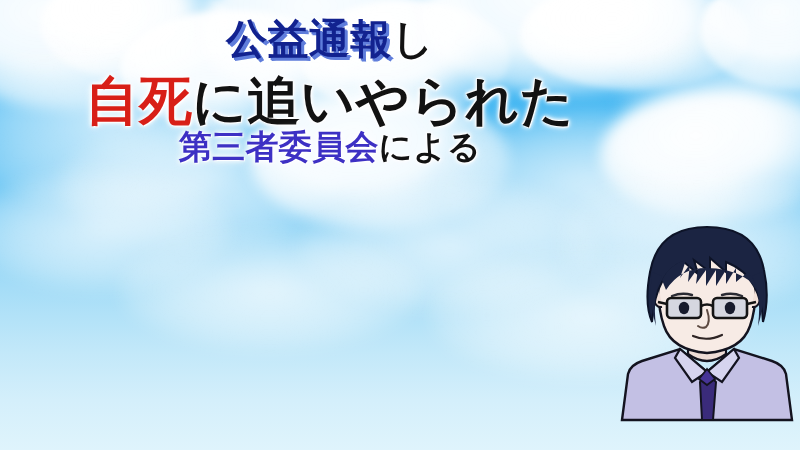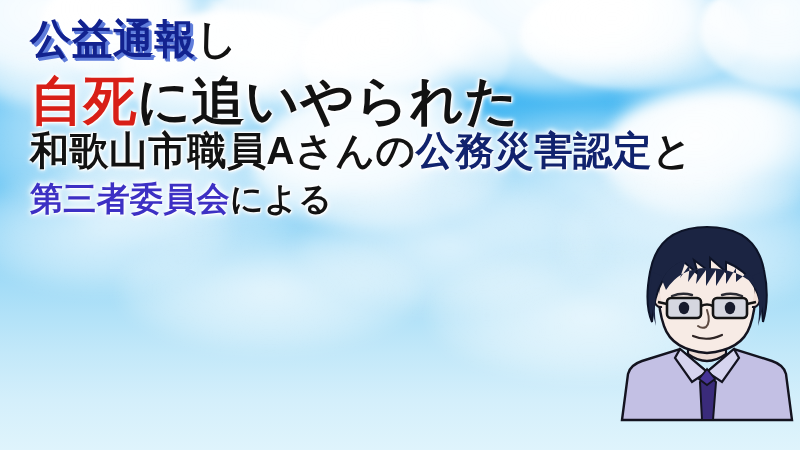--- a/index.html
+++ b/index.html
@@ -60,20 +60,21 @@
     left: 30px;
     top: 18px;
     width: 600px;
     z-index: 5;
   }
   .line {
     font-weight: bold;
     white-space: nowrap;
     line-height: 1.06;
     letter-spacing: 0.01em;
+    text-align: center;
   }
   .l1 { font-size: 41px; margin-bottom: 12px; }
   .l2 { font-size: 53px; }
   .l3 { font-size: 39px; margin-bottom: 11px; }
   .l4 { font-size: 33px; margin-bottom: 11px; }
   .l5 { font-size: 39px; }
 
   .seg { display: inline; }
 
   
@@ -157,23 +158,20 @@
   <div class="headline">
 
     <div class="line l1">
       <span class="seg k-navy3d">公益通報</span><span class="seg k-black">し</span>
     </div>
 
     <div class="line l2">
       <span class="seg k-red">自死</span><span class="seg k-black">に追いやられた</span>
     </div>
 
-    <div class="line l3">
-      <span class="seg k-black">和歌山市職員Aさんの</span><span class="seg k-blue">公務災害認定</span><span class="seg k-black">と</span>
-    </div>
 
     <div class="line l4">
       <span class="seg k-indigo">第三者委員会</span><span class="seg k-black">による</span>
     </div>
 
 
   </div>
 
   <div class="person">
     <svg viewBox="0 0 186 206" xmlns="http://www.w3.org/2000/svg">

